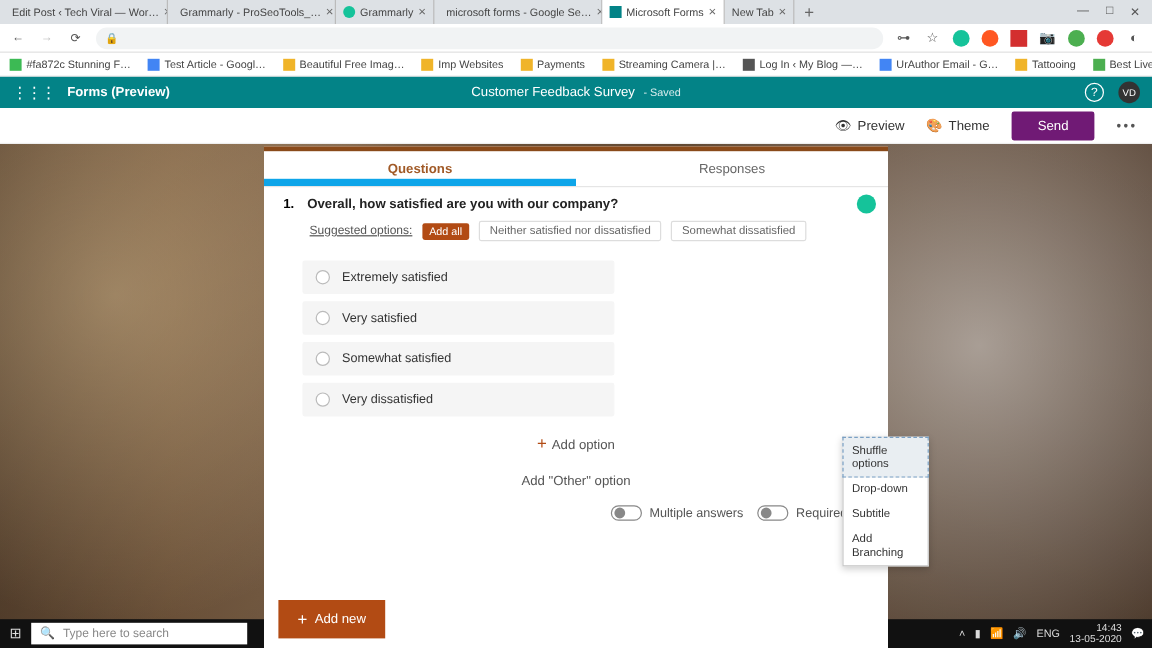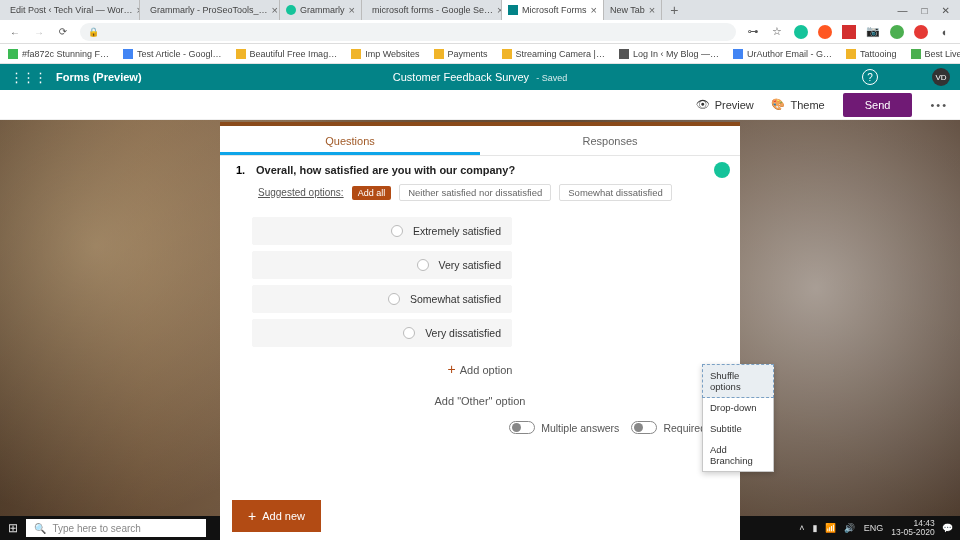--- a/index.html
+++ b/index.html
@@ -29,54 +29,54 @@
 
 
 .appbar { height: 26px; background: #038387; color: #fff; display: flex; align-items: center; padding: 0 10px; font-size: 11px; }
 .waffle { font-size: 13px; margin-right: 10px; letter-spacing: -1px; }
 .appname { font-weight: 600; }
 .apptitle-wrap { position: absolute; left: 0; right: 0; text-align: center; pointer-events:none; }
 .apptitle { font-size: 11px; }
 .saved { font-size: 9px; opacity: .85; margin-left: 4px; }
 .appbar-right { margin-left: auto; display: flex; align-items: center; gap: 12px; }
 .help { width:16px; height:16px; border:1px solid #fff; border-radius:50%; display:inline-flex; align-items:center; justify-content:center; font-size:10px; }
-.avatar { width:18px; height:18px; border-radius:50%; background:#333; color:#fff; font-size:8px; display:inline-flex; align-items:center; justify-content:center;margin-left:42px; }
+.avatar { width:18px; height:18px; border-radius:50%; background:#333; color:#fff; font-size:8px; display:inline-flex; align-items:center; justify-content:center; }
 
 
 .action-row { height: 30px; background: #fff; display: flex; align-items: center; justify-content: flex-end; padding: 0 12px; gap: 18px; font-size: 11px; color: #333; border-bottom: 1px solid #eee; }
 .act { display: flex; align-items: center; gap: 5px; }
 .send-btn { background: #701a75; color: #fff; padding: 6px 22px; border-radius: 2px; font-size: 11px; }
 .more-dots { letter-spacing: 2px; color: #555; }
 
 
 .canvas { position: relative; height: 420px; background: linear-gradient(90deg,#6b5038 0%, #8c6a4a 15%, #9a7a5c 30%, #7a5c40 45%, #5c4330 100%); display:flex; justify-content:center; }
 .canvas::before { content:""; position:absolute; inset:0; background:
   radial-gradient(circle at 85% 40%, rgba(255,255,255,.5), transparent 35%),
   radial-gradient(circle at 10% 30%, rgba(255,230,180,.35), transparent 30%),
   linear-gradient(180deg, rgba(0,0,0,.15), rgba(0,0,0,.25)); }
 .card { position: relative; width: 520px; background:#fff; margin-top:2px; border-top:4px solid #8a4a1a; padding-bottom:20px; z-index:1; }
 
 
 .qtabs { display:flex; height:30px; border-bottom:1px solid #e5e5e5; }
 .qtab { flex:1; text-align:center; font-size:11px; line-height:30px; color:#666; }
-.qtab.active { color:#a15a27; border-bottom:3px solid #0ea5e9; }
+.qtab.active { color:#a15a27; border-bottom:6px solid #0ea5e9;font-weight:bold; }
 
 
 .qrow { display:flex; padding:8px 16px 4px 16px; font-size:11px; align-items:flex-start; position:relative; }
 .qnum { width:20px; font-weight:600; }
 .qtext { flex:1; font-weight:600; color:#222; }
 .gram-badge { position:absolute; right:10px; top:6px; width:16px; height:16px; background:#15c39a; border-radius:50%; }
 
 .sugg-row { padding:4px 38px; font-size:10px; display:flex; align-items:center; gap:8px; flex-wrap:wrap; }
 .sugg-label { color:#555;text-decoration:underline; }
 .addall { background:#b24b14; color:#fff; padding:2px 6px; border-radius:2px; font-size:9px; }
 .chip { border:1px solid #ddd; padding:2px 8px; border-radius:2px; color:#666; font-size:9.5px; }
 
 .options { padding:6px 32px 2px 32px; }
-.opt { display:flex; align-items:center; background:#f5f5f5; border:1px solid #f5f5f5; margin:6px 0; padding:7px 10px; font-size:10.5px; color:#333; border-radius:2px; width:260px;justify-content:flex-end; }
+.opt { display:flex; align-items:center; background:#f5f5f5; border:1px solid #f5f5f5; margin:6px 0; padding:7px 10px; font-size:10.5px; color:#333; border-radius:2px; width:260px; }
 .radio { width:12px; height:12px; border:1px solid #bbb; border-radius:50%; margin-right:10px; background:#fff; }
 
 .addrow { padding:6px 32px; display:flex; gap:18px; font-size:11px; color:#555; align-items:center;flex-direction:column; }
 .plus { color:#b24b14; font-size:14px; margin-right:4px; }
 
 .toggles { display:flex; justify-content:flex-end; gap:12px; padding:8px 34px 0 34px; font-size:10.5px; color:#555; align-items:center; }
 .toggle { display:flex; align-items:center; gap:6px; }
 .sw { width:26px; height:13px; border:1px solid #888; border-radius:8px; position:relative; }
 .sw::after { content:""; position:absolute; width:9px; height:9px; border-radius:50%; background:#888; top:1px; left:2px; }
 

